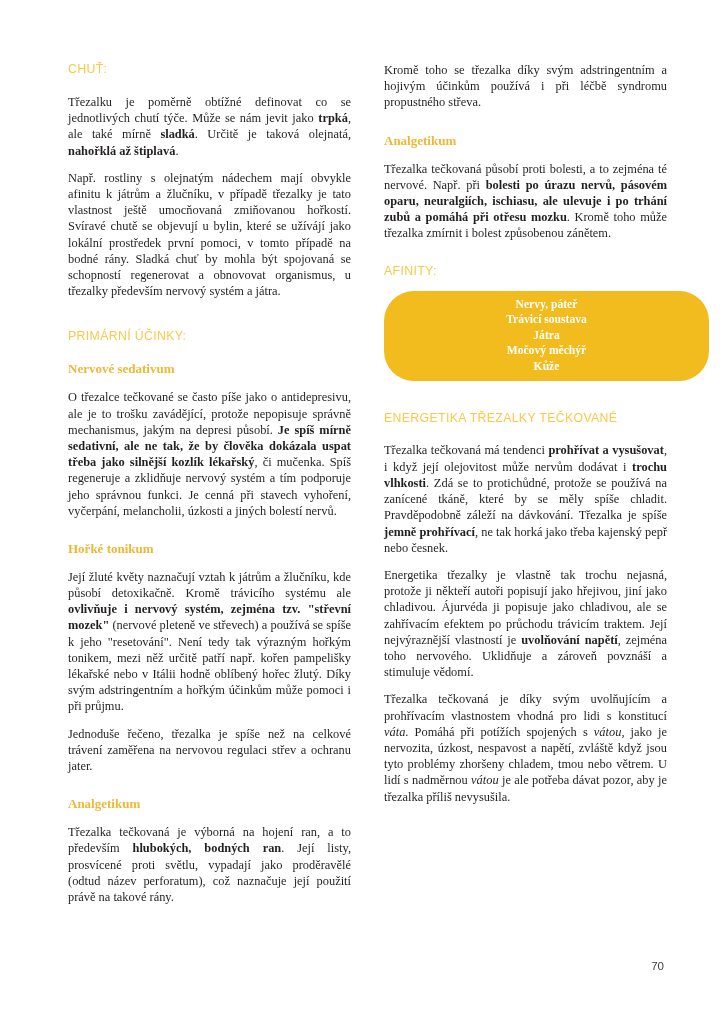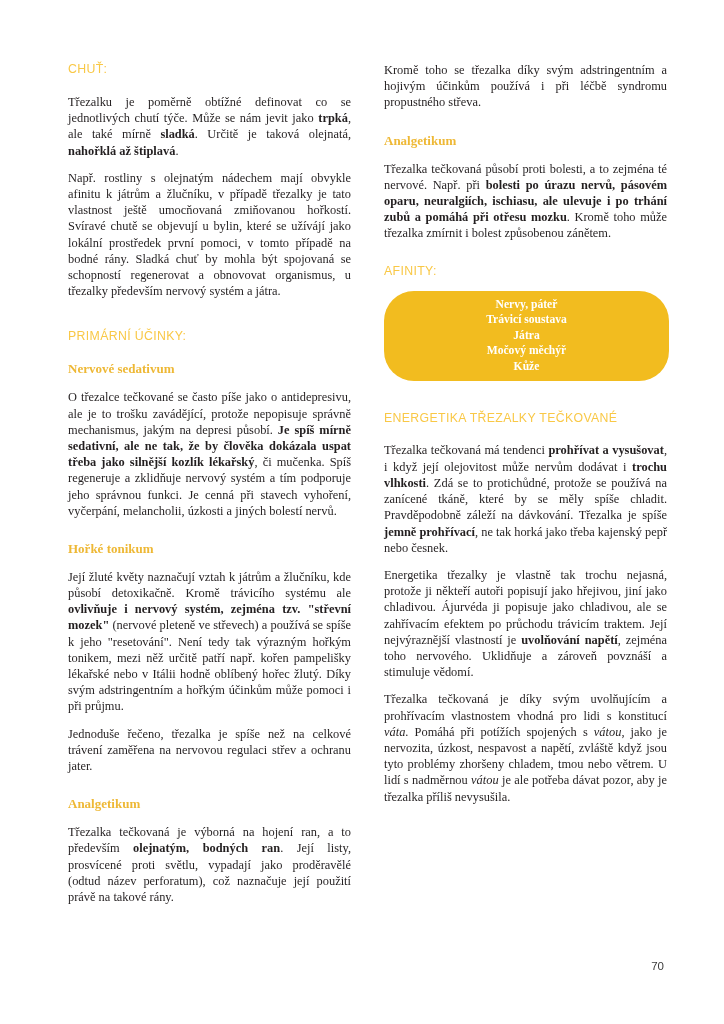--- a/index.html
+++ b/index.html
@@ -69,21 +69,21 @@
   p.body b, .bold { font-weight: 700; }
   p.body i, .ital { font-style: italic; margin-top: 20px; }
   .gap-s  { height: 11px; }
   .gap-m  { height: 16px; }
   .gap-l  { height: 22px; }
   .gap-xl { height: 30px; }
 
   
   .affinity-box {
     margin-top: 11px;
-    width: 285px;
+    width: 325px;
     height: 90px;
     background: #f2bc1f;
     border-radius: 30px;
     display: flex;
     flex-direction: column;
     align-items: center;
     justify-content: center;
     box-sizing: border-box;
   }
   .affinity-line {
@@ -148,21 +148,21 @@
       <div class="gap-s"></div>
 
       <p class="body">Jednoduše řečeno, třezalka je spíše než na celkové trávení zaměřena na nervovou regulaci střev a ochranu jater.</p>
 
       <div class="gap-l"></div>
 
       <h3 class="h-sub">Analgetikum</h3>
 
       <div class="gap-s"></div>
 
-      <p class="body">Třezalka tečkovaná je výborná na hojení ran, a to především <b>olejnatým, bodných ran</b>. Její listy, prosvícené proti světlu, vypadají jako proděravělé (odtud název perforatum), což naznačuje její použití právě na takové rány.</p>
+      <p class="body">Třezalka tečkovaná je výborná na hojení ran, a to především <b>hlubokých, bodných ran</b>. Její listy, prosvícené proti světlu, vypadají jako proděravělé (odtud název perforatum), což naznačuje její použití právě na takové rány.</p>
 
     </div>
 
     <div class="col">
 
       <p class="body">Kromě toho se třezalka díky svým adstringentním a hojivým účinkům používá i při léčbě syndromu propustného střeva.</p>
 
       <div class="gap-l"></div>
 
       <h3 class="h-sub">Analgetikum</h3>

